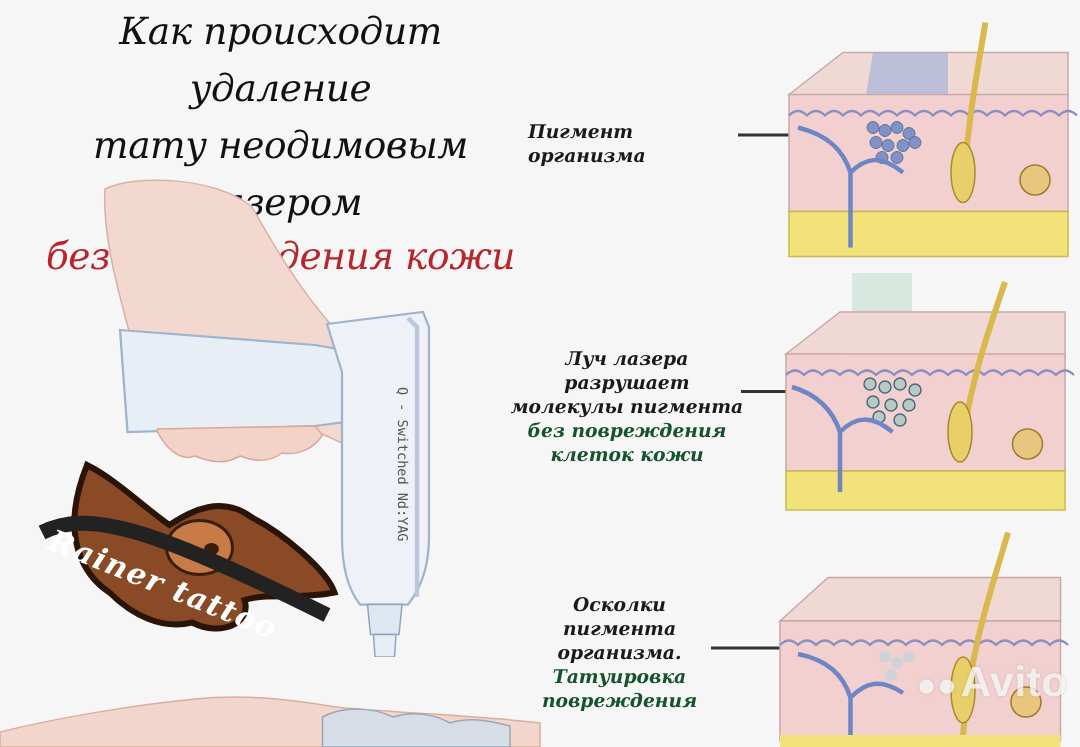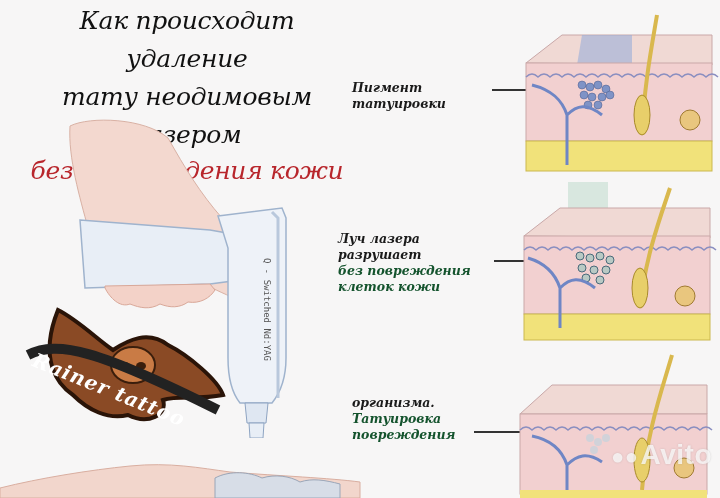--- a/index.html
+++ b/index.html
@@ -6,21 +6,21 @@
   html, body { width: 720px; height: 498px; overflow: hidden; background: #f7f6f6; }
   body { position: relative; font-family: "DejaVu Serif", serif; }
   .abs { position: absolute; }
 
   
   .title { left: 0; top: 2px; width: 350px; text-align: center; font-style: italic; padding-left: 24px; }
   .title .l1, .title .l2 { display: block; font-size: 25px; line-height: 38px; color: #111; font-family: "DejaVu Serif", serif; letter-spacing: -0.3px; }
   .title .l3 { display: block; font-size: 25px; line-height: 34px; color: #b8262c; font-family: "DejaVu Serif", serif; letter-spacing: -0.3px; }
 
   
-  .label { font-style: italic; font-weight: bold; font-size: 12.5px; line-height: 16px; color: #1a1a1a; }
+  .label { font-style: italic; font-weight: bold; font-size: 12.5px; line-height: 16px; color: #1a1a1a; text-align: center; }
   .label .red { color: #14532d; font-weight: bold; display: block; }
   .label .dark { display: block; }
   .lbl1 { left: 352px; top: 80px; width: 140px; text-align: left; }
   .lbl2 { left: 338px; top: 231px; width: 160px; }
   .lbl3 { left: 352px; top: 395px; width: 122px; }
 
   .leader { height: 1.5px; background: #333; }
 
   
   .skin { width: 190px; height: 165px; }
@@ -68,32 +68,34 @@
     <path d="M40 10 C60 20, 80 40, 95 50 C110 40, 130 30, 150 45 C170 55, 200 80, 205 95 C180 100, 160 95, 145 100 C150 115, 130 125, 110 115 C90 120, 70 110, 55 95 C40 85, 20 60, 40 10 Z" fill="#8a4a25" stroke="#2a1408" stroke-width="4"></path>
     <ellipse cx="115" cy="65" rx="22" ry="18" fill="#c97b45" stroke="#3a1e0c" stroke-width="2"></ellipse>
     <ellipse cx="107" cy="66" rx="5" ry="4" fill="#3a1e0c"></ellipse>
     <ellipse cx="123" cy="66" rx="5" ry="4" fill="#3a1e0c"></ellipse>
     <path d="M10 55 C40 40, 80 50, 200 110" fill="none" stroke="#222" stroke-width="10"></path>
   </svg>
   <div class="abs" style="left:20px; top:48px; width:190px; transform: rotate(22deg); transform-origin: 0 0; font-family:'DejaVu Serif', serif; font-style:italic; font-weight:bold; font-size:20px; color:#fff; letter-spacing:1px;">Rainer tattoo</div>
 </div>
 
 <div class="abs label lbl1">
-  <span class="dark">Пигмент татуировки</span>
+  <span class="dark">Пигмент организма</span>
 </div>
 <div class="abs leader" style="left:492px; top:89px; width:84px;"></div>
 
 <div class="abs label lbl2">
   <span class="dark">Луч лазера разрушает</span>
+  <span class="dark">молекулы пигмента</span>
   <span class="red">без повреждения</span>
   <span class="red">клеток кожи</span>
 </div>
 <div class="abs leader" style="left:494px; top:260px; width:100px;"></div>
 
 <div class="abs label lbl3">
+  <span class="dark">Осколки пигмента</span>
   <span class="dark">организма.</span>
   <span class="red">Татуировка</span>
   <span class="red">повреждения</span>
 </div>
 <div class="abs leader" style="left:474px; top:431px; width:110px;"></div>
 
 <div class="abs skin" style="left:522px; top:5px;">
   <svg width="198" height="170" viewBox="0 0 198 170">
     <path d="M4 58 L40 30 L190 30 L190 60 Z" fill="#f0d9d4" stroke="#c9a8a8"></path>
     <path d="M60 30 L110 30 L110 60 L55 60 Z" fill="#9aaed8" opacity="0.6"></path>

